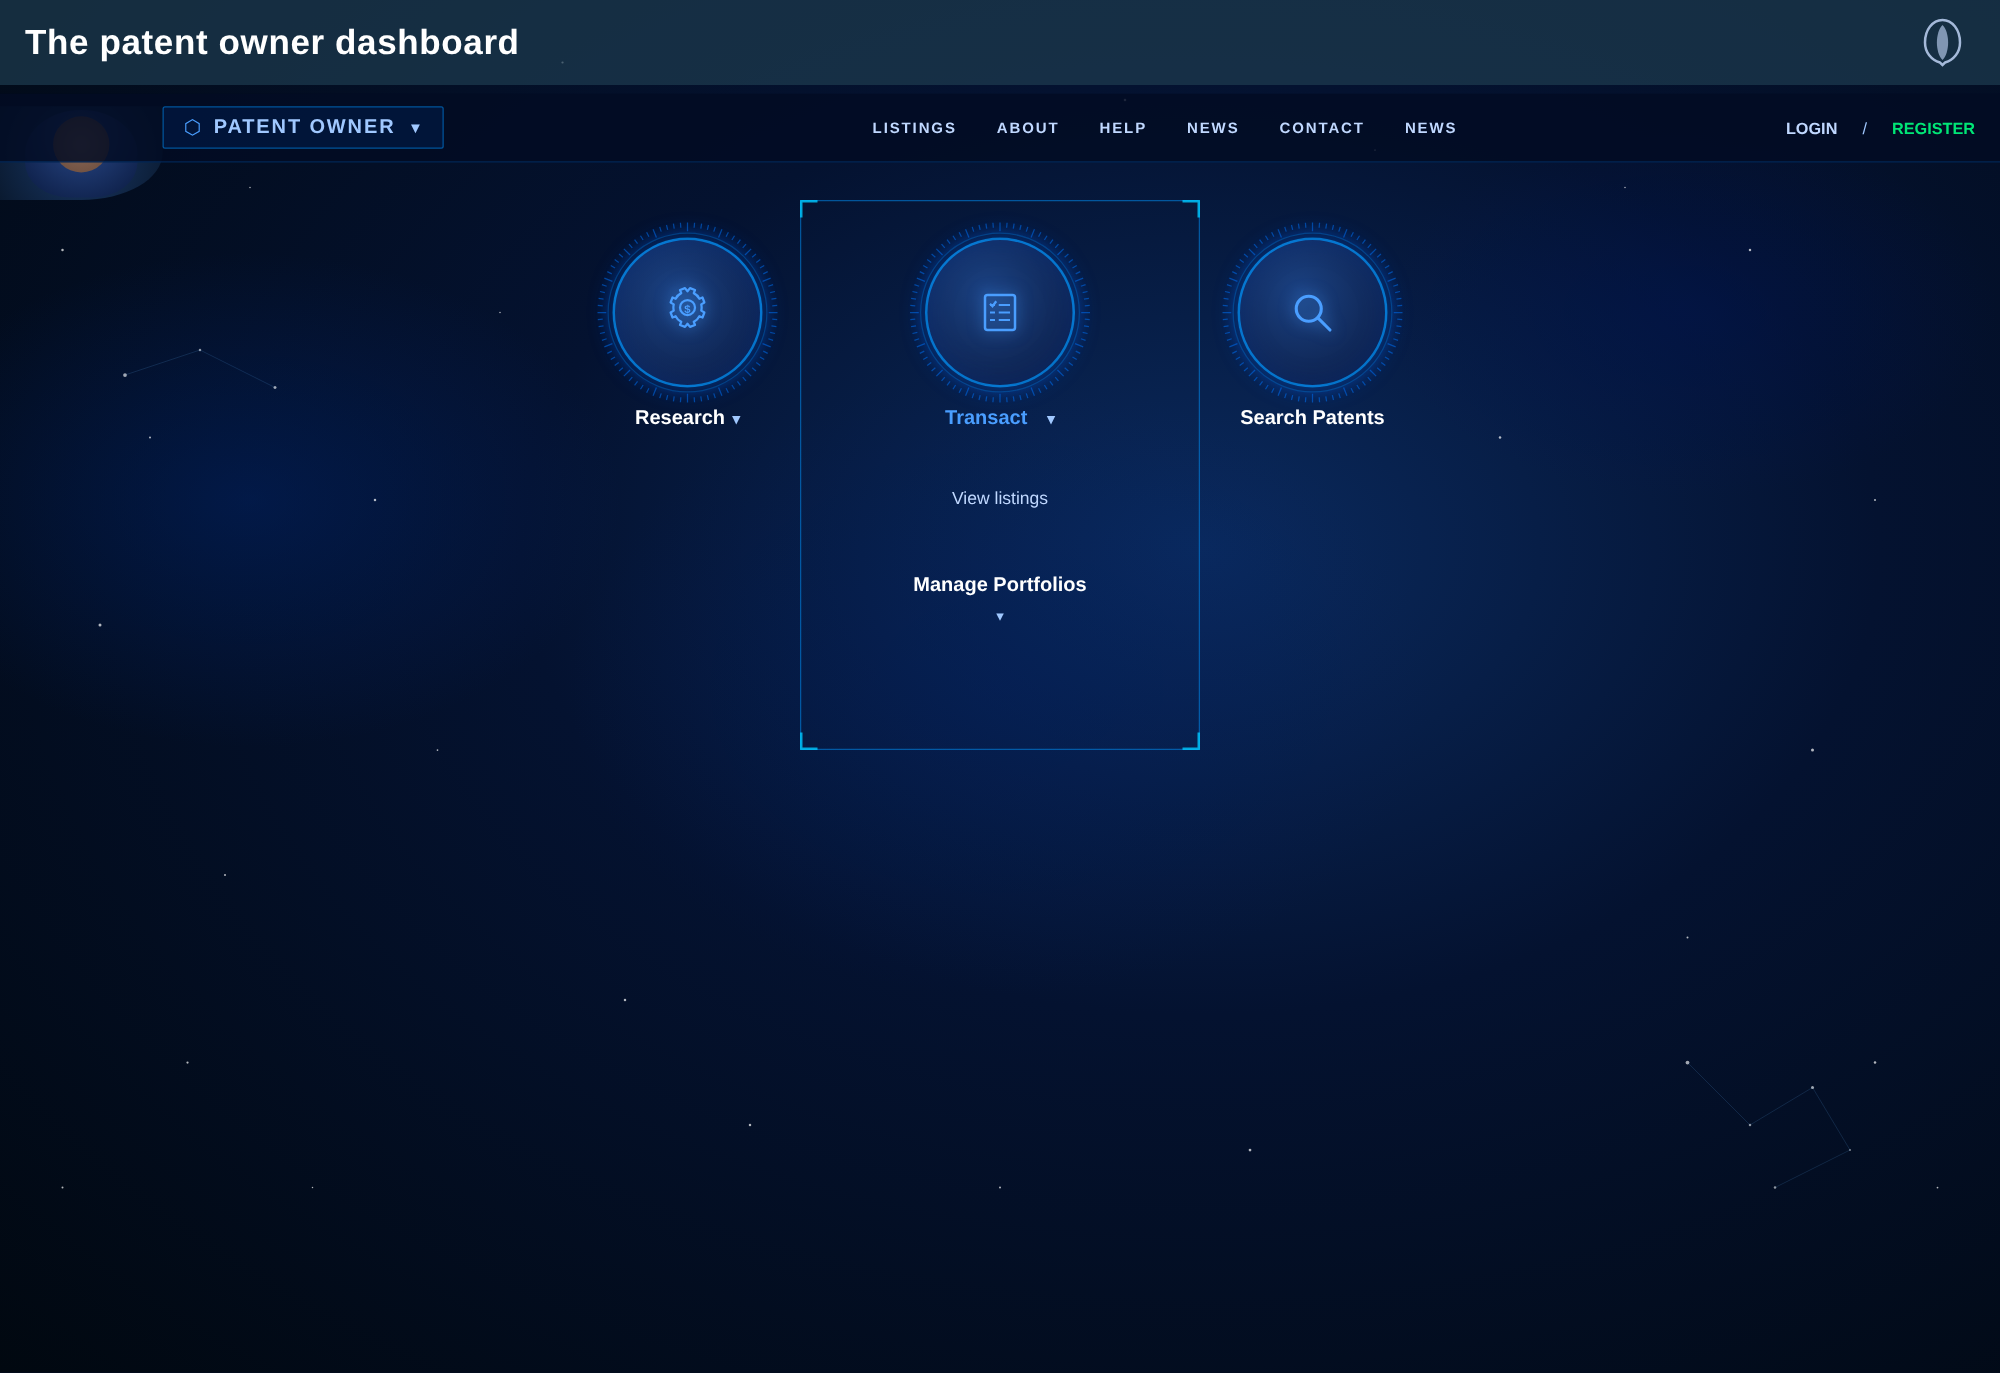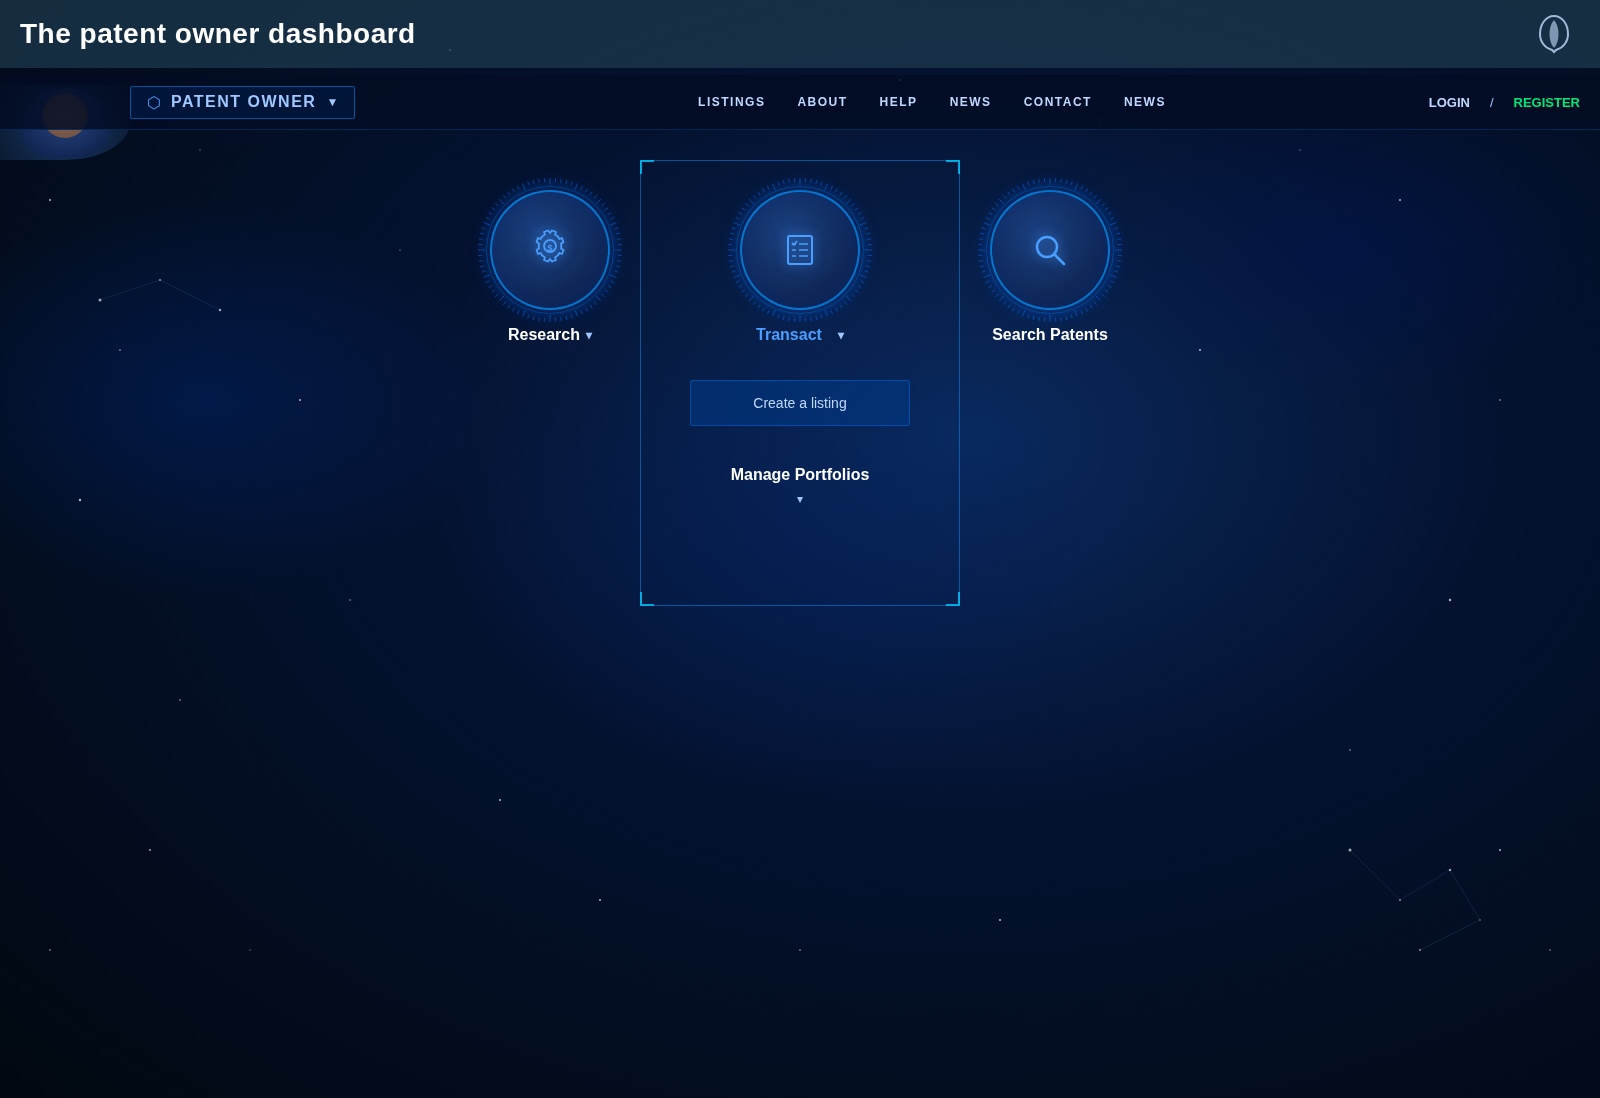--- a/index.html
+++ b/index.html
@@ -739,21 +739,21 @@
             <polyline points="18,19 20,21 23,17" stroke="#4a9eff" stroke-width="1.8" fill="none"></polyline>
           </svg>
         </div>
       </div>
       <div class="card-label-transact">
         <span>Transact</span>
         <span class="card-chevron">▾</span>
       </div>
 
       <div class="dropdown-items">
-        <div class="dropdown-item-highlight">Create a listing</div>
+        <div class="dropdown-item">View listings</div>
       </div>
     </div>
 
     <div class="card">
       <div class="card-icon-wrap">
         <svg id="search-ticks" style="position:absolute;top:50%;left:50%;transform:translate(-50%,-50%)" width="158" height="158" viewBox="0 0 158 158">
         <line x1="79" y1="14" x2="79" y2="7" stroke="rgba(0,120,255,0.5)" stroke-width="1"></line>
             <line x1="84.33521850949346" y1="11.209621306147298" x2="84.64905489240483" y2="7.221951971214793" stroke="rgba(0,120,255,0.5)" stroke-width="1"></line>
             <line x1="89.6375436227357" y1="11.83719283953063" x2="90.26328148289663" y2="7.886439477150077" stroke="rgba(0,120,255,0.5)" stroke-width="1"></line>
             <line x1="94.87428474220157" y1="12.878845412958" x2="95.8080661976252" y2="8.989365731367286" stroke="rgba(0,120,255,0.5)" stroke-width="1"></line>

